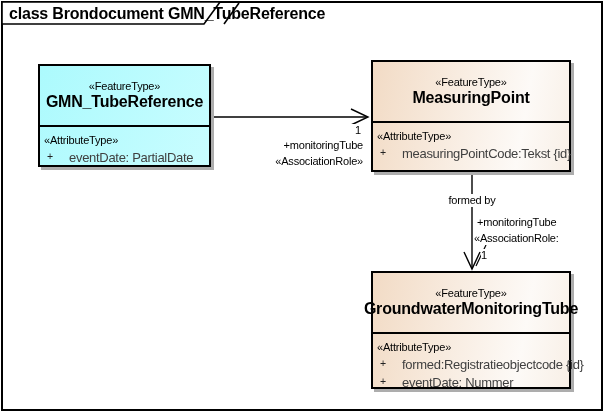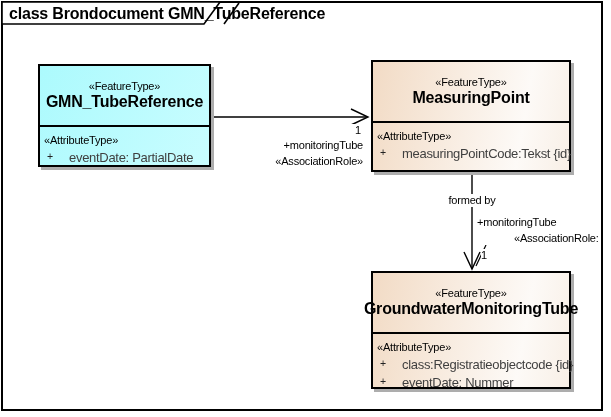--- a/index.html
+++ b/index.html
@@ -96,31 +96,31 @@
 
   <div class="uml-class tan" style="left:371px;top:271px;width:200px;height:118px;">
     <div class="hdr">
       <div class="stereo">«FeatureType»</div>
       <div class="cname">GroundwaterMonitoringTube</div>
     </div>
     <div class="body">
       <div class="compart-stereo">«AttributeType»</div>
       <div class="attr-row">
         <span class="vis">+</span>
-        <span class="sig">class:Registratieobjectcode {id}</span>
+        <span class="sig">formed:Registratieobjectcode {id}</span>
       </div>
       <div class="attr-row">
         <span class="vis">+</span>
         <span class="sig">eventDate: Nummer</span>
       </div>
     </div>
   </div>
 
   <div class="conn-label ra" style="left:331px;top:124px;width:30px;">1</div>
   <div class="conn-label ra" style="left:245px;top:139px;width:118px;">+monitoringTube</div>
   <div class="conn-label ra" style="left:228px;top:155px;width:135px;">«AssociationRole»</div>
 
   <div class="conn-label ctr" style="left:429px;top:194px;width:86px;">formed by</div>
   <div class="conn-label" style="left:477px;top:216px;">+monitoringTube</div>
-  <div class="conn-label" style="left:474px;top:232px;padding-left:40px;">«AssociationRole:</div>
+  <div class="conn-label" style="left:474px;top:232px;">«AssociationRole:</div>
   <div class="conn-label" style="left:481px;top:249px;">1</div>
 
 </div>
 
 </body></html>

